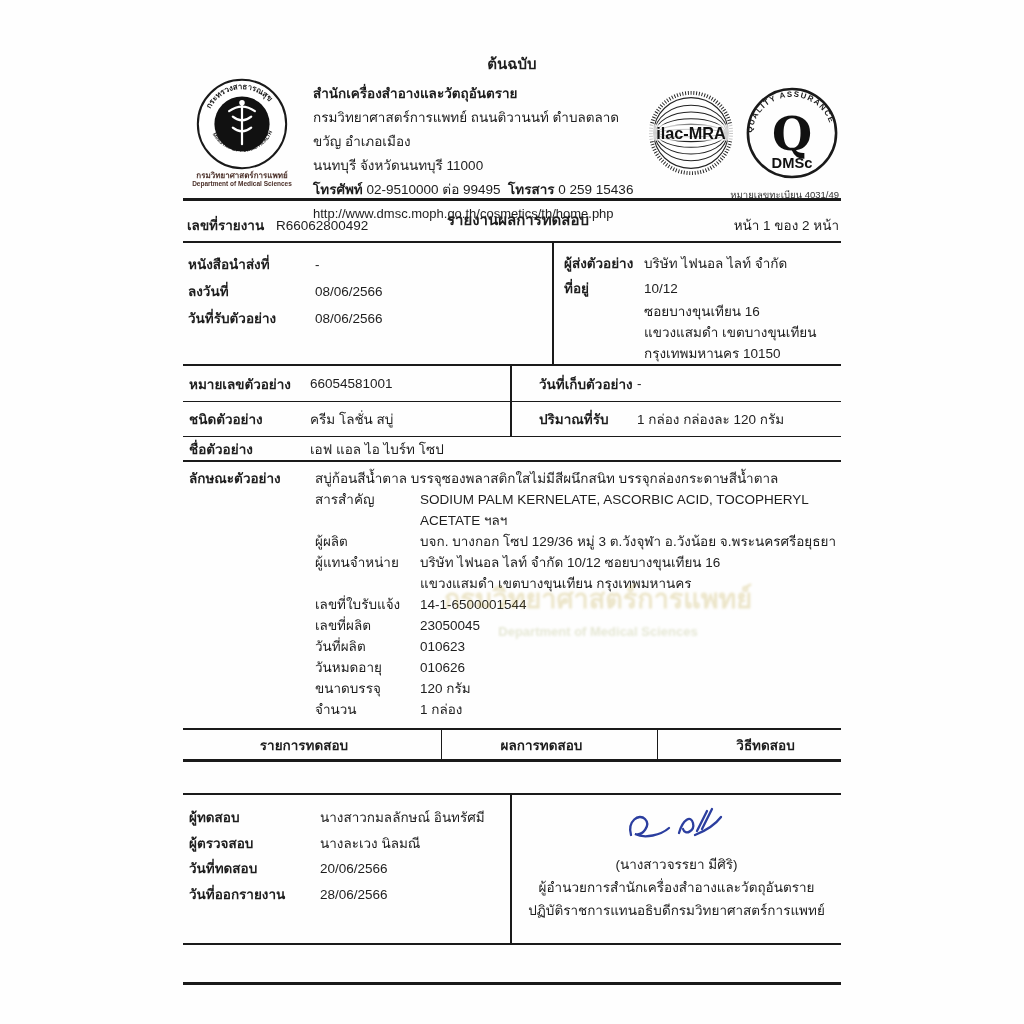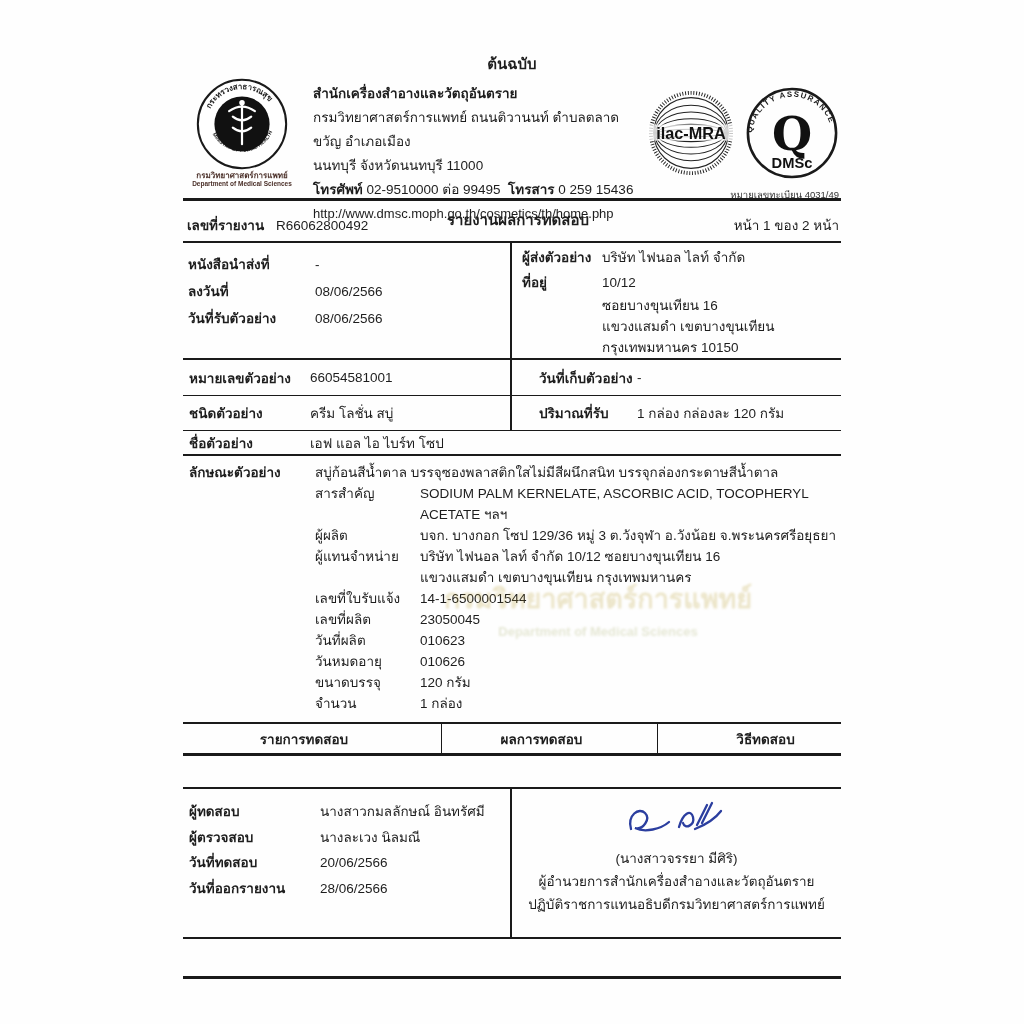--- a/index.html
+++ b/index.html
@@ -32,25 +32,25 @@
 
   .title-bar { position:relative; height:40px; }
   .title-center { position:absolute; left:12px; right:0; top:7px; text-align:center; font-size:15px; font-weight:bold; }
   .title-left { position:absolute; left:4px; bottom:5px; }
   .title-left .val { margin-left:8px; font-weight:normal; }
   .title-right { position:absolute; right:2px; bottom:5px; }
 
   .grid2 { display:grid; grid-template-columns:327px 1fr; }
   .grid2 > .rcol { border-left:2px solid #1a1a1a; }
 
-  .sec-submission { min-height:117px; }
+  .sec-submission { min-height:117px;gap:14px; }
   .sub-left { padding:8px 0 0 5px; }
   .sub-left .kv { display:flex; line-height:27px; }
   .sub-left .kv .k { width:127px; font-weight:bold; }
-  .sub-right { padding:2px 0 0 10px; line-height:25px; }
+  .sub-right { padding:8px 0 0 10px; line-height:25px;margin-left:28px; }
   .sub-right .kv { display:flex; }
   .sub-right .k { width:80px; font-weight:bold; }
   .sub-right .addr-more { margin-left:80px; line-height:21px; }
 
   .row2 { display:grid; grid-template-columns:327px 1fr; border-top:1.5px solid #1a1a1a; height:35px; }
   .row2:first-child { border-top:none; }
   .row2 .cell { display:flex; align-items:center; padding-left:6px; }
   .row2 .cell.rcell { border-left:2px solid #1a1a1a; padding-left:27px; }
   .row2 .k { width:121px; font-weight:bold; }
   .row2 .rcell .k { width:98px; }

